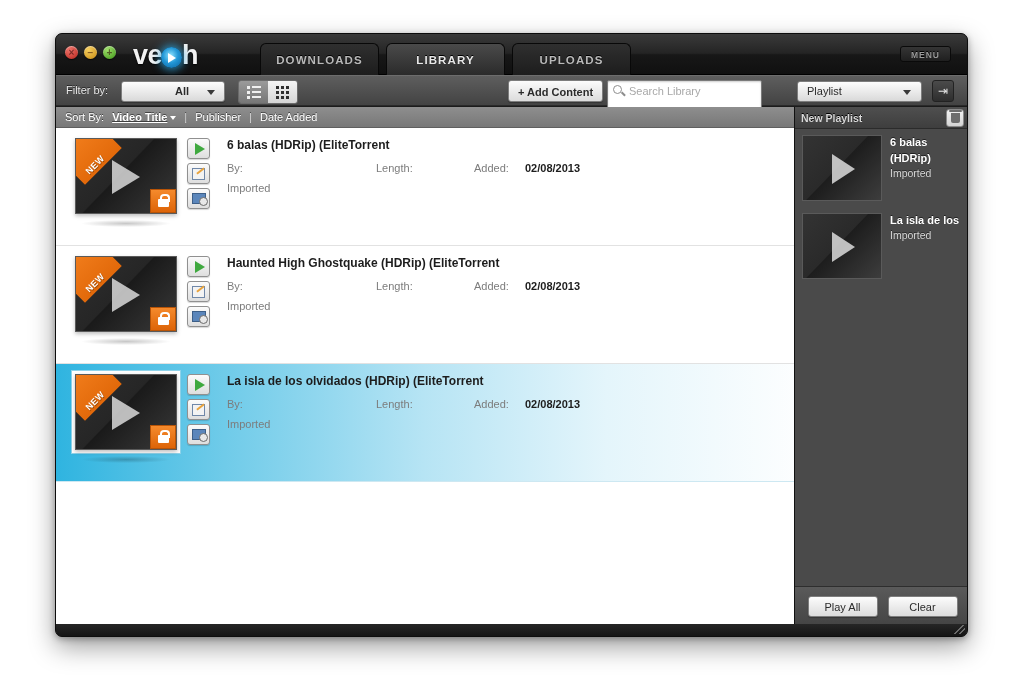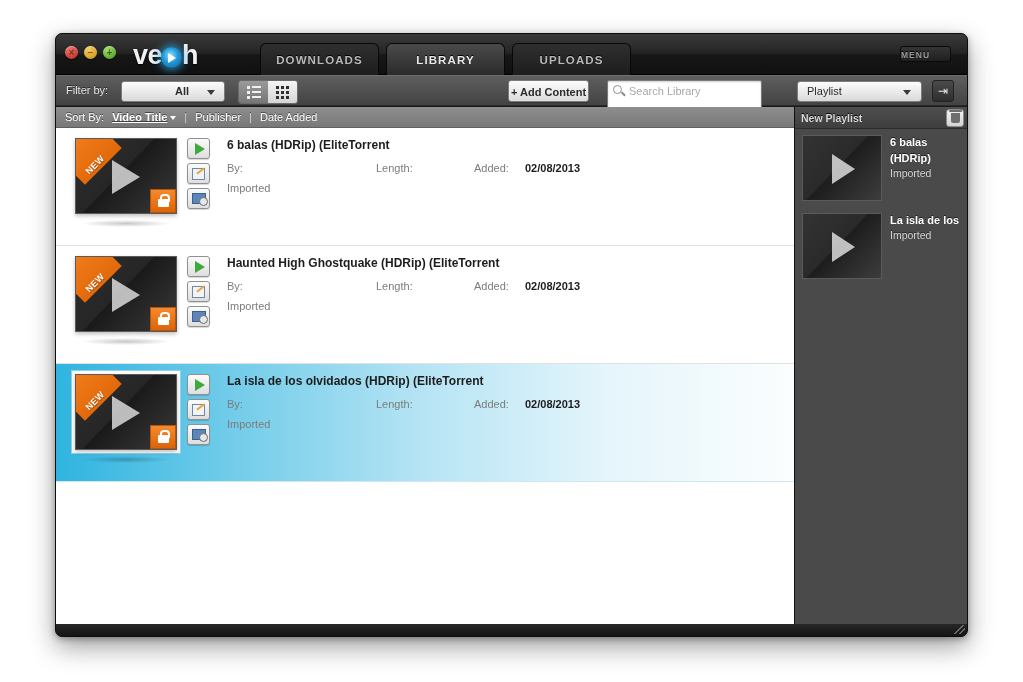--- a/index.html
+++ b/index.html
@@ -78,21 +78,21 @@
     text-shadow: 0 -1px 0 #000;
   }
   .tab.active {
     background: linear-gradient(to bottom, #4a4a4a, #2b2b2b);
     color: #e9e9e9;
   }
 
   #menu-button {
     position: absolute; right: 16px; top: 12px;
     width: 51px; height: 16px;
-    line-height: 16px; text-align: left;
+    line-height: 16px; text-align: center;
     font-size: 8.5px; font-weight: bold; letter-spacing: 1px;
     color: #9a9a9a;
     background: linear-gradient(to bottom, #353535, #1f1f1f);
     border: 1px solid #0a0a0a; border-radius: 3px;
     text-shadow: 0 -1px 0 #000;
   }
 
   
   #toolbar {
     position: relative;
@@ -133,21 +133,21 @@
   .ic-list { display: flex; flex-direction: column; gap: 2px; }
   .ic-list .r { display: flex; align-items: center; gap: 2px; }
   .ic-list .sq { width: 3px; height: 3px; background: #2f2f2f; }
   .ic-list .ln { width: 9px; height: 2px; background: #2f2f2f; }
   .ic-list.on .sq, .ic-list.on .ln { background: #f0f0f0; }
   .ic-grid { display: grid; grid-template-columns: repeat(3, 3px); gap: 2px; }
   .ic-grid i { width: 3px; height: 3px; background: #2f2f2f; display: block; }
 
   #add-content {
     position: absolute; left: 452px; top: 4px;
-    height: 22px; padding: 0 2px; line-height: 22px;
+    height: 22px; padding: 0 9px; line-height: 22px;
     font-size: 11px; font-weight: bold; color: #2b2b2b;
     background: linear-gradient(to bottom, #fcfcfc, #dcdcdc);
     border: 1px solid #7d7d7d; border-radius: 3px;
     box-shadow: 0 1px 1px rgba(0,0,0,0.25);
   }
   #search-box {
     position: absolute; left: 551px; top: 4px;
     width: 155px; height: 38px;
     background: #fff; border: 1px solid #7a7a7a; border-radius: 2px;
     box-shadow: inset 0 1px 2px rgba(0,0,0,0.2);
@@ -649,20 +649,24 @@
           <div class="pl-thumb">
             <div class="tri"></div>
           </div>
           <div class="pl-text">
             <div class="pl-title">La isla de los</div>
             <div class="pl-sub">Imported</div>
           </div>
         </div>
       </div>
 
+      <div id="pl-footer">
+        <div class="pl-btn">Play All</div>
+        <div class="pl-btn">Clear</div>
+      </div>
     </div>
 
   </div>
 
   <div id="bottom-chrome">
     <div id="grip"></div>
   </div>
 
 </div>
 

